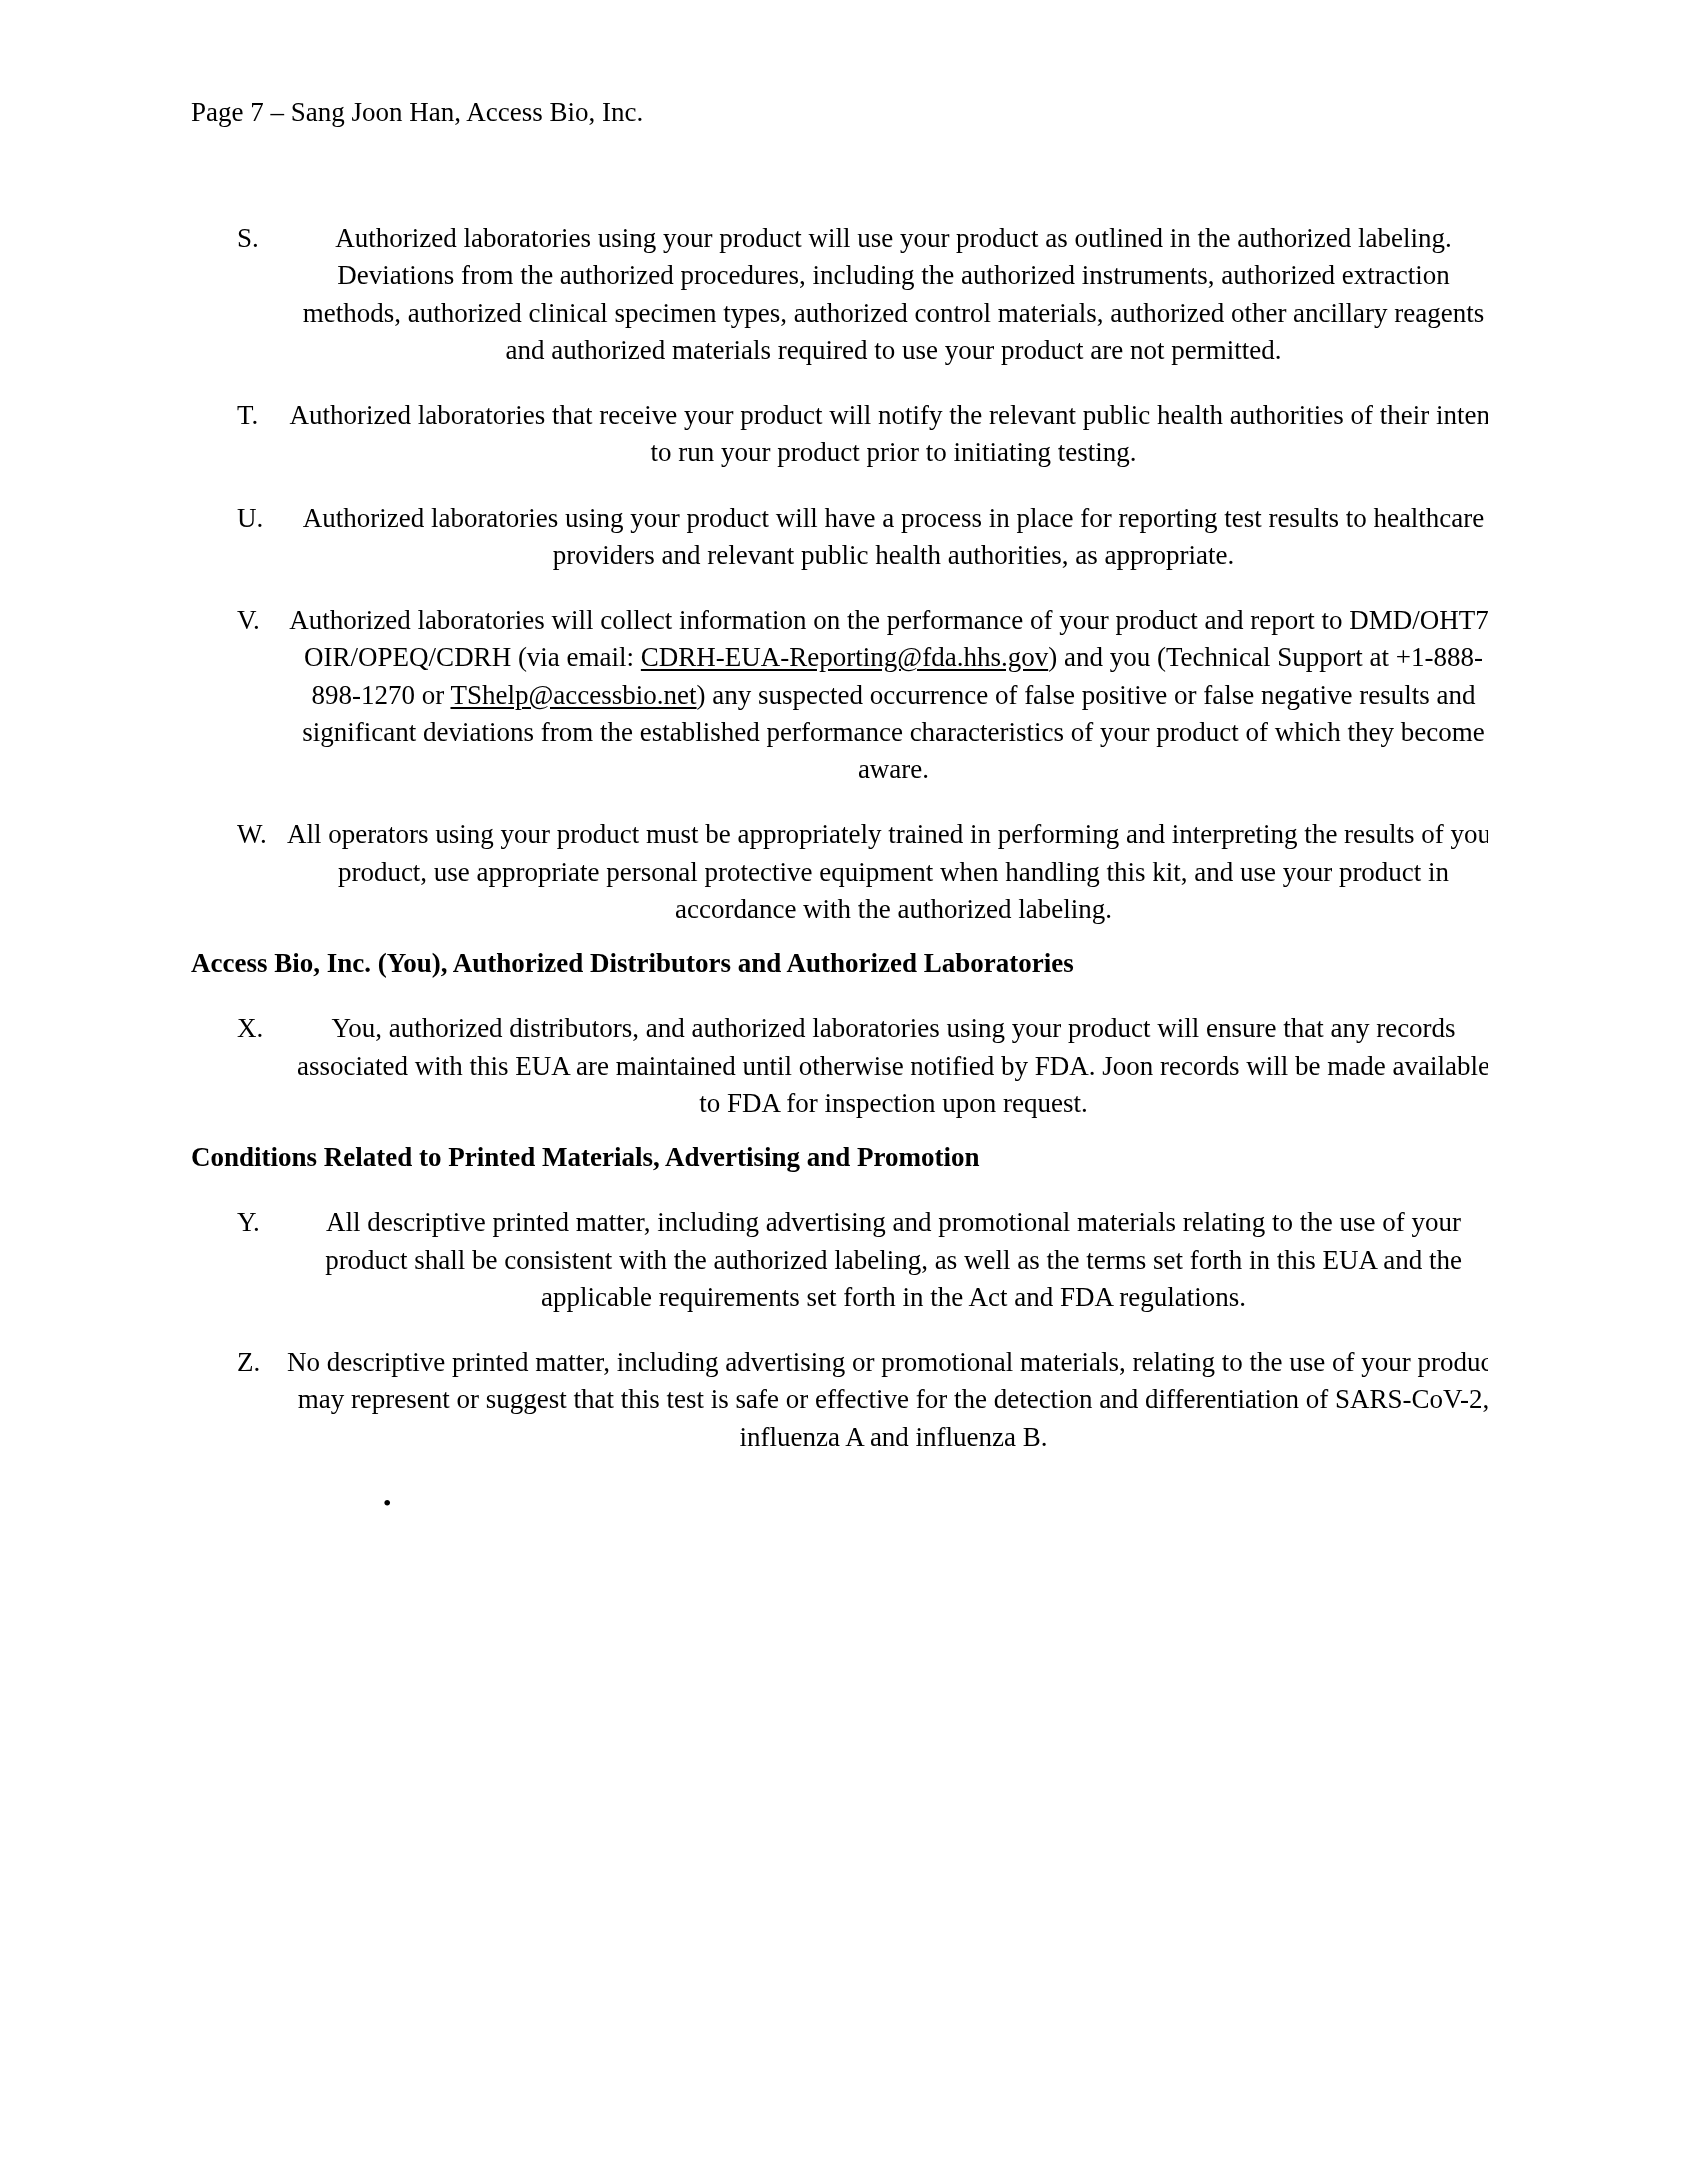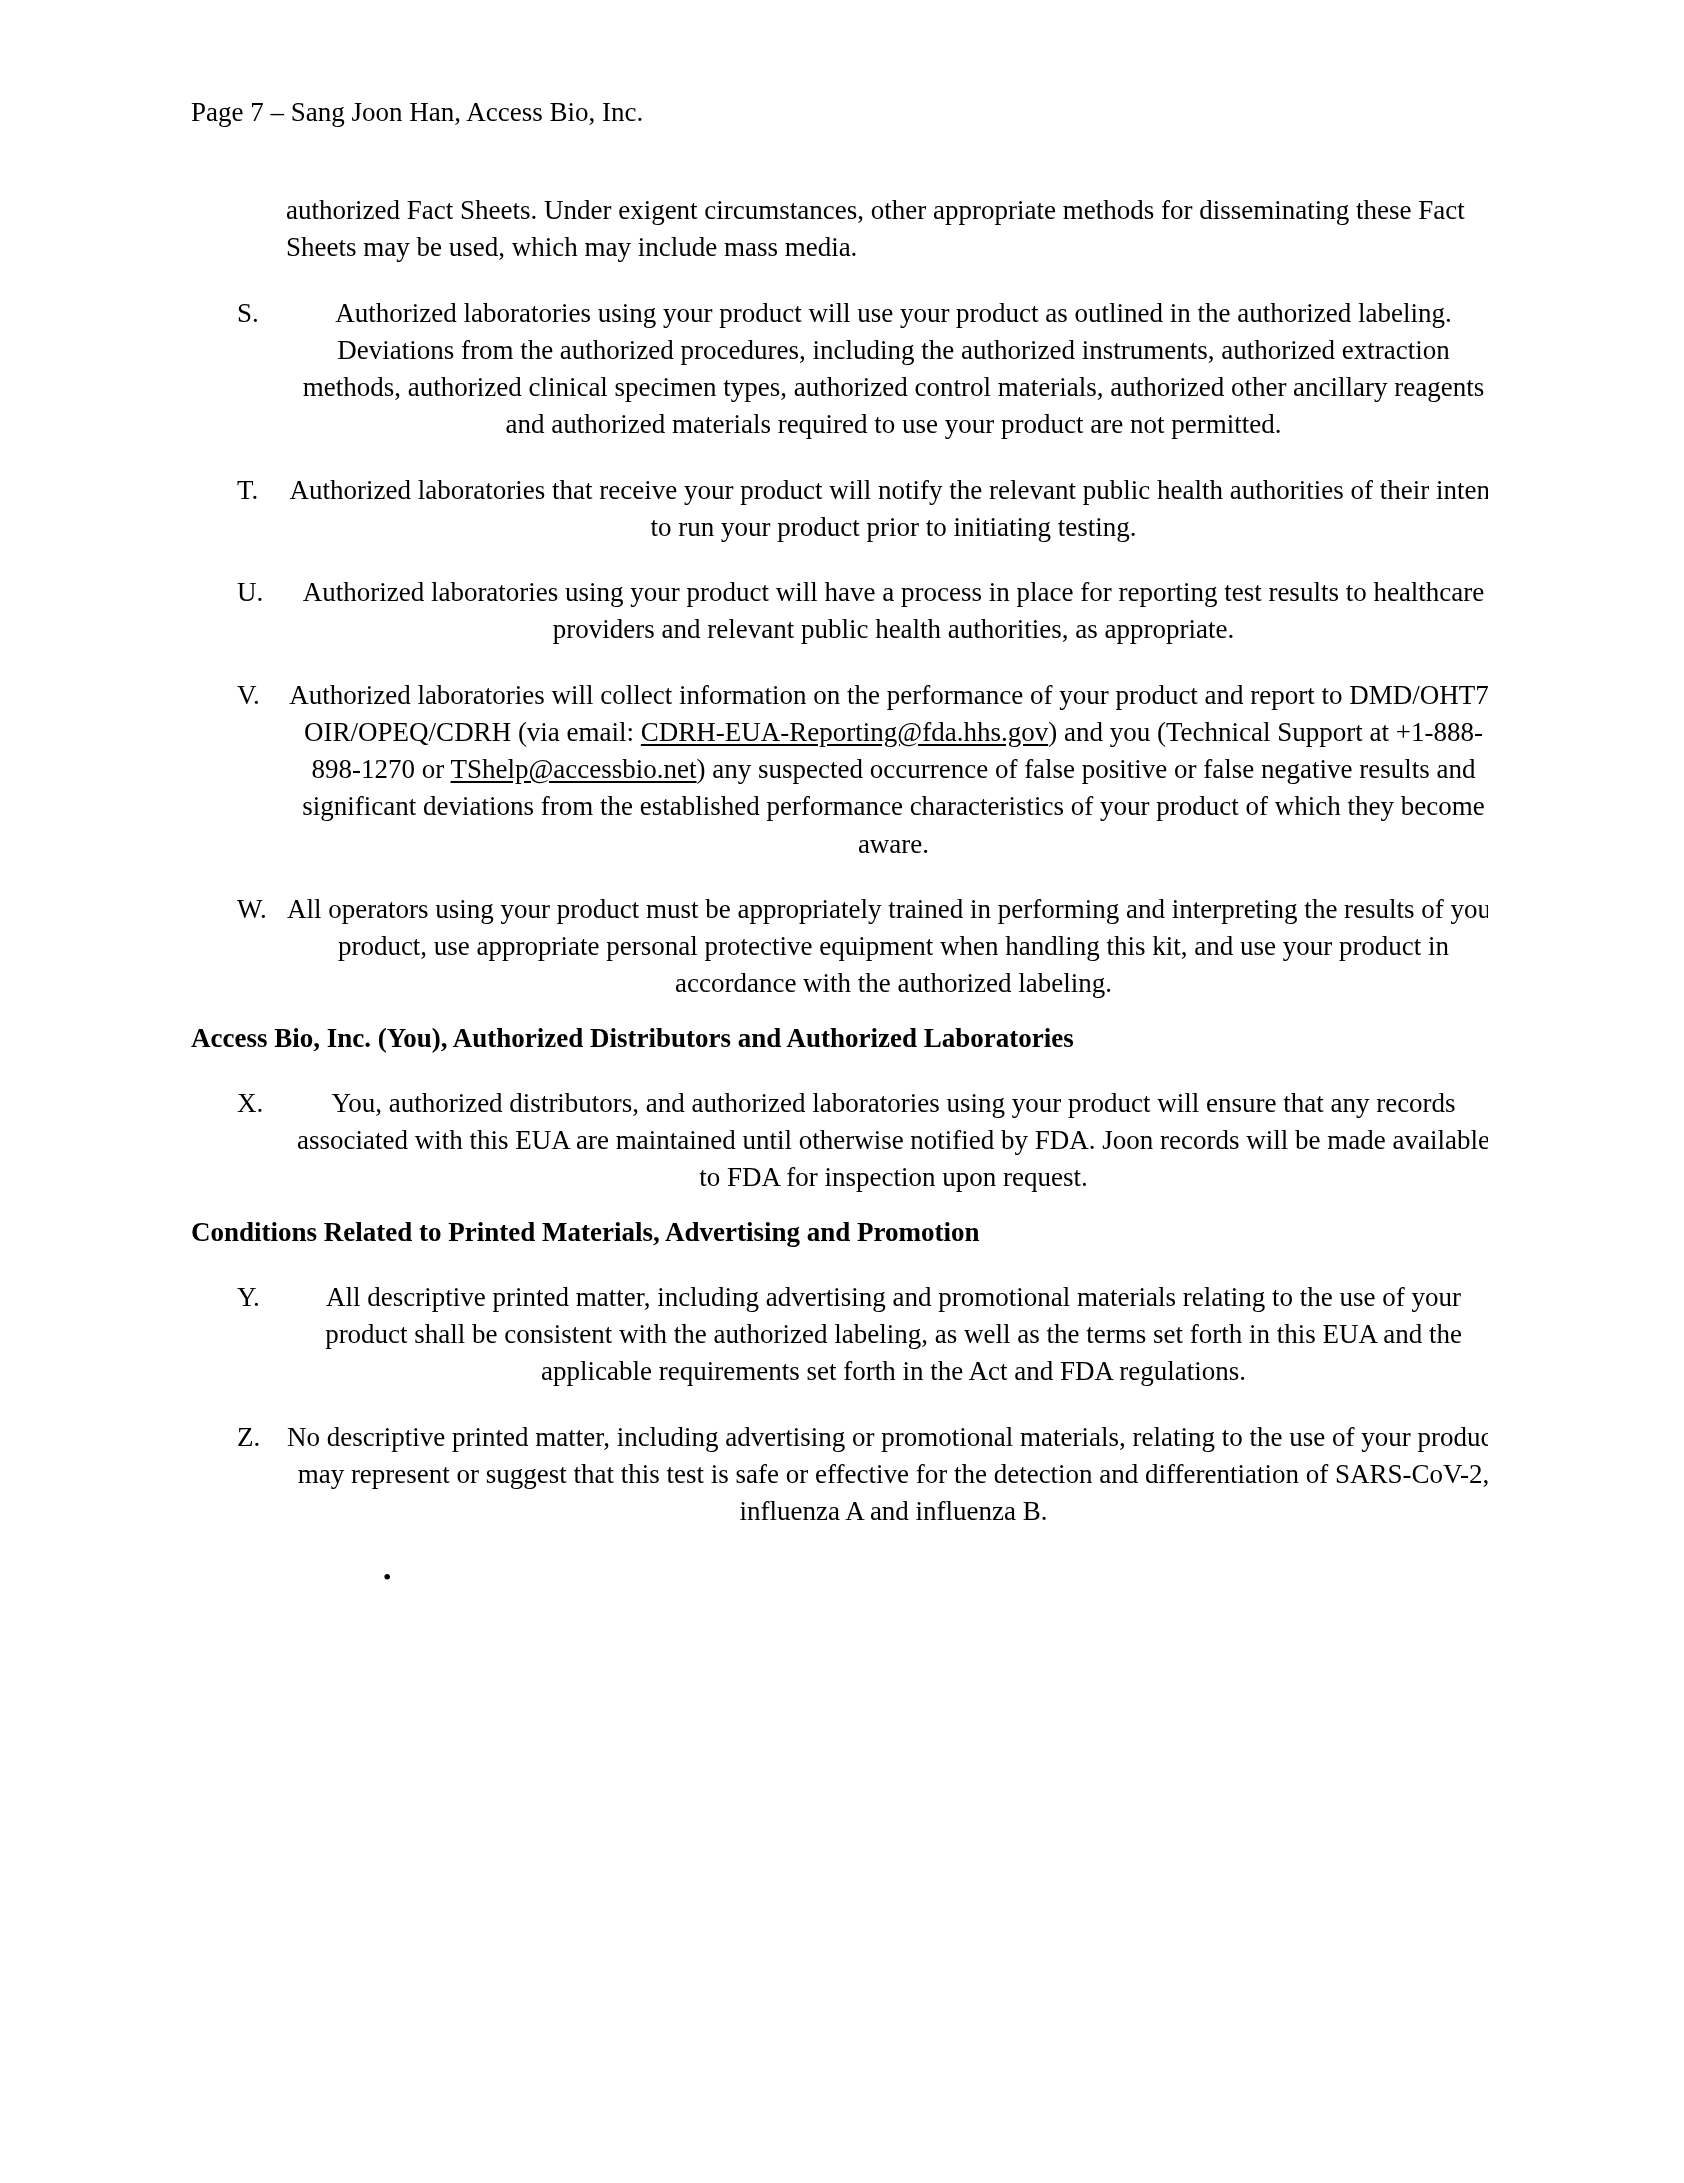--- a/index.html
+++ b/index.html
@@ -94,21 +94,20 @@
 </style>
 </head>
 <body>
 
 <div class="page">
 
   <div class="page-header">Page 7 – Sang Joon Han, Access Bio, Inc.</div>
 
   <div class="body-block">
 
-    <div class="para-cont">authorized Fact Sheets.  Under exigent circumstances, other appropriate methods for disseminating these Fact Sheets may be used, which may include mass media.</div>
 
     <div class="list-item">
       <span class="marker">S.</span>
       <span class="itext">Authorized laboratories using your product will use your product as outlined in the authorized labeling.  Deviations from the authorized procedures, including the authorized instruments, authorized extraction methods, authorized clinical specimen types, authorized control materials, authorized other ancillary reagents and authorized materials required to use your product are not permitted.</span>
     </div>
 
     <div class="list-item">
       <span class="marker">T.</span>
       <span class="itext">Authorized laboratories that receive your product will notify the relevant public health authorities of their intent to run your product prior to initiating testing.</span>
     </div>

